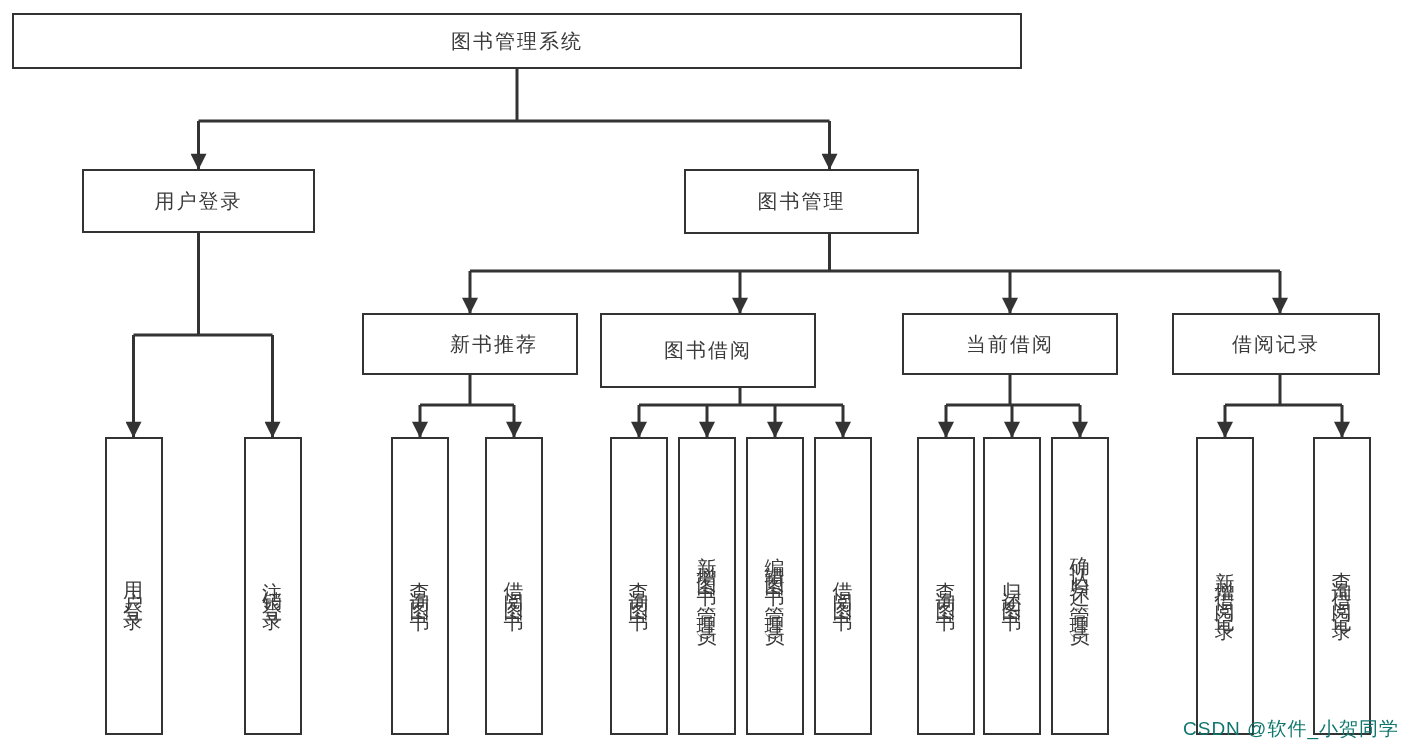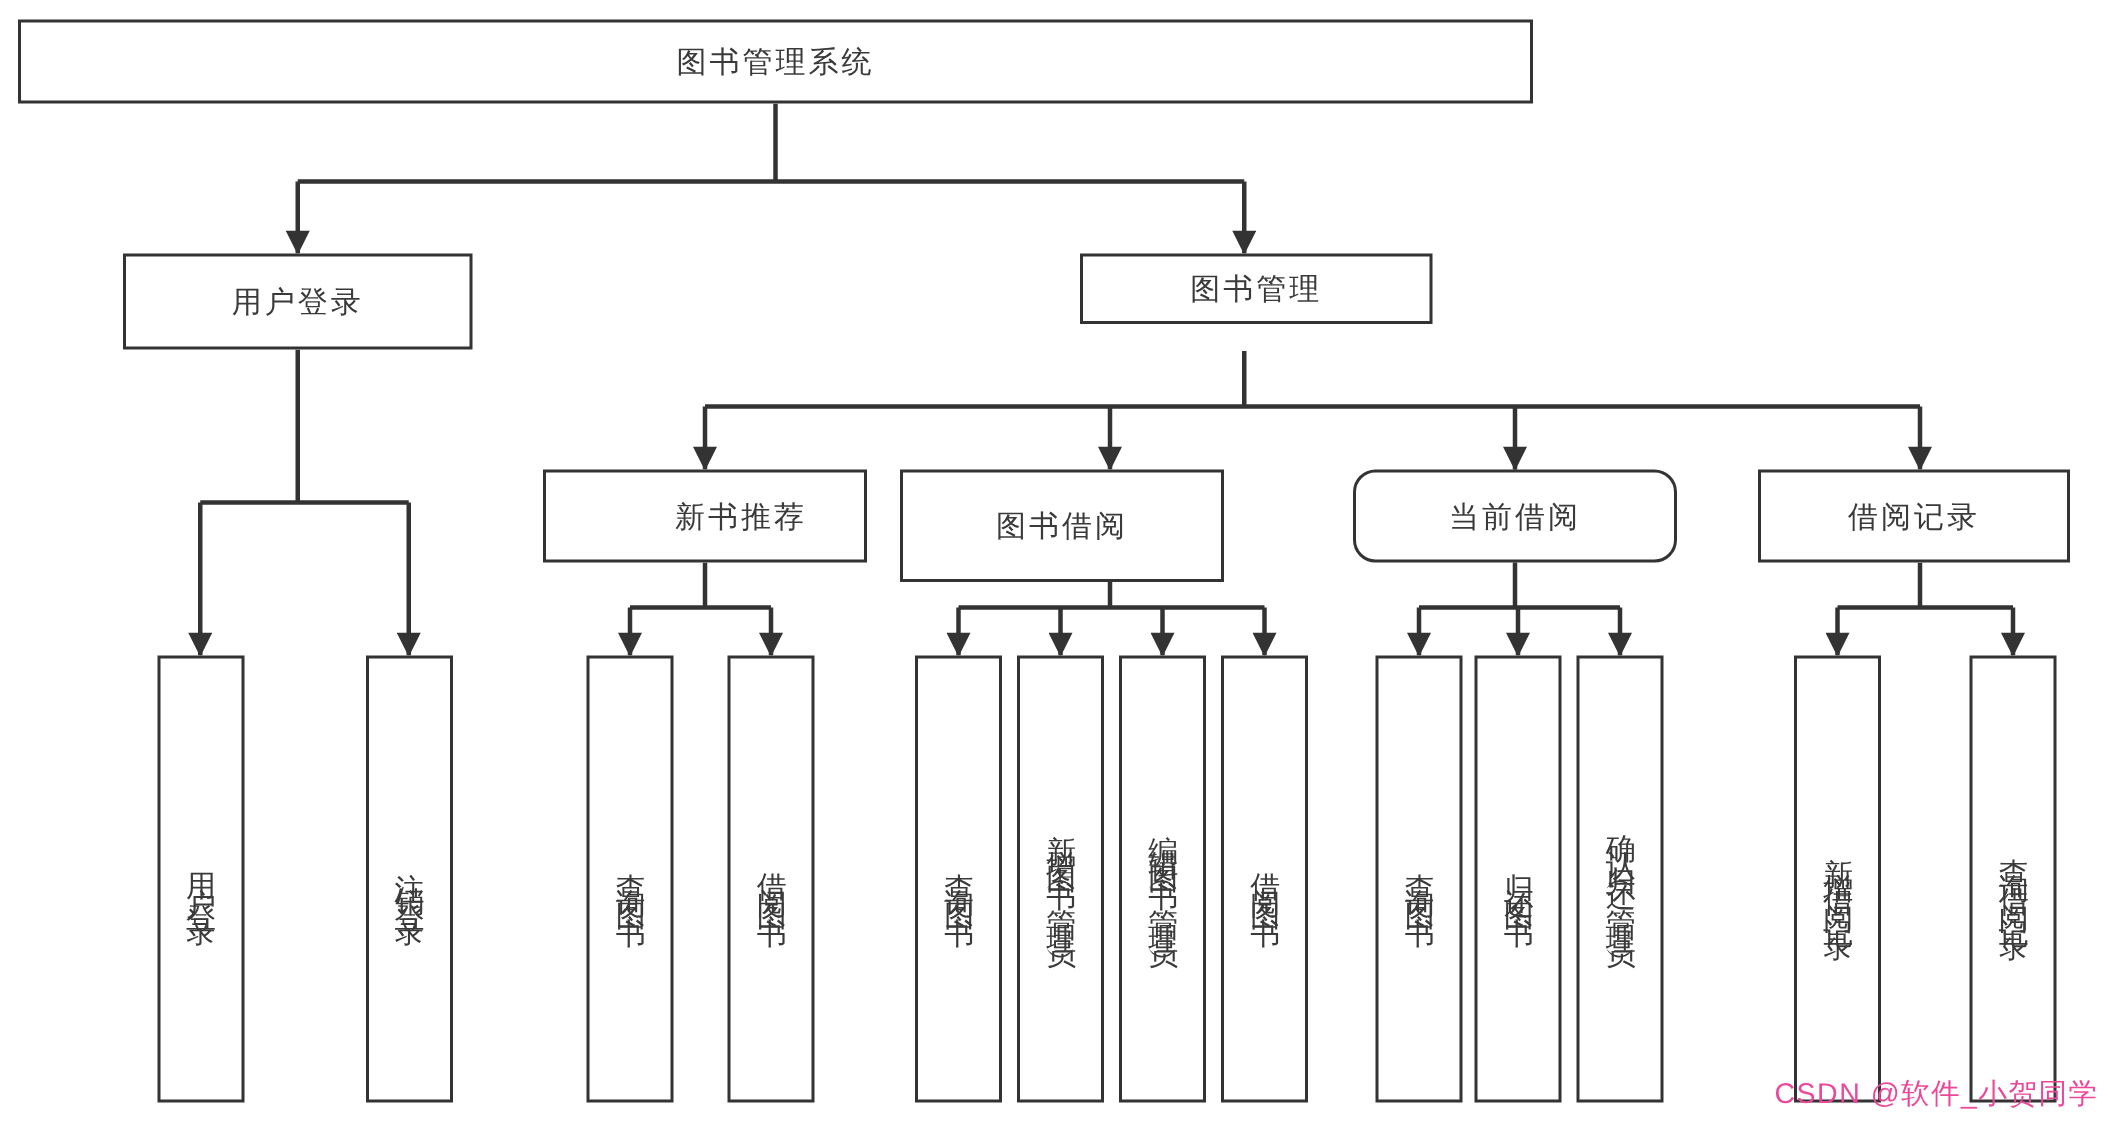--- a/index.html
+++ b/index.html
@@ -49,21 +49,21 @@
     letter-spacing: 10px;
     line-height: 1;
     white-space: nowrap;
   }
   .watermark {
     position: absolute;
     left: 1183px;
     top: 716px;
     font-size: 19px;
     letter-spacing: 1px;
-    color: #ec4899;
+    color: #0f766e;
     white-space: nowrap;
     z-index: 5;
   }
 </style>
 </head>
 <body>
 
 <div id="stage">
 
   <svg id="connectors" width="1405" height="747" viewBox="0 0 1405 747" xmlns="http://www.w3.org/2000/svg">
@@ -111,31 +111,31 @@
     <path class="line" d="M1342,405 V437" marker-end="url(#arw)"></path>
   </svg>
 
   <div class="node" style="left:12px; top:13px; width:1010px; height:56px;align-items:center;">
     <span class="h-label">图书管理系统</span>
   </div>
 
   <div class="node" style="left:82px; top:169px; width:233px; height:64px;">
     <span class="h-label">用户登录</span>
   </div>
-  <div class="node" style="left:720px; top:169px; width:235px; height:47px;">
+  <div class="node" style="left:684px; top:169px; width:235px; height:65px;">
     <span class="h-label">图书管理</span>
   </div>
 
   <div class="node" style="left:362px; top:313px; width:216px; height:62px;padding-left:48px;">
     <span class="h-label">新书推荐</span>
   </div>
   <div class="node" style="left:600px; top:313px; width:216px; height:75px;">
     <span class="h-label">图书借阅</span>
   </div>
-  <div class="node" style="left:902px; top:313px; width:216px; height:62px;border-radius:15px;">
+  <div class="node" style="left:902px; top:313px; width:216px; height:62px;">
     <span class="h-label">当前借阅</span>
   </div>
   <div class="node" style="left:1172px; top:313px; width:208px; height:62px;">
     <span class="h-label">借阅记录</span>
   </div>
 
   <div class="node leaf" style="left:104.5px; top:437px; width:58px; height:298px;">
     <span class="v-label">用户登录</span>
   </div>
   <div class="node leaf" style="left:243.5px; top:437px; width:58px; height:298px;">

